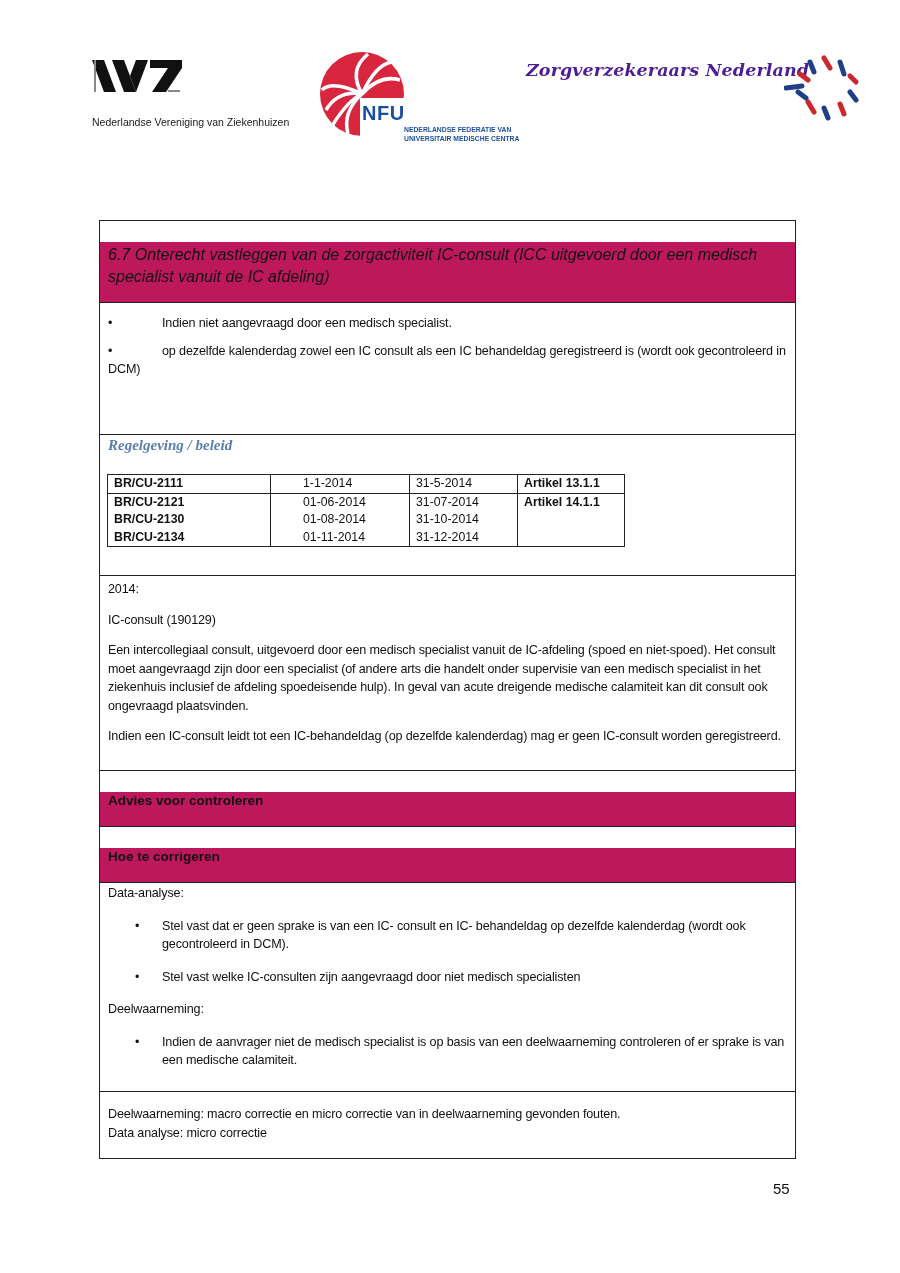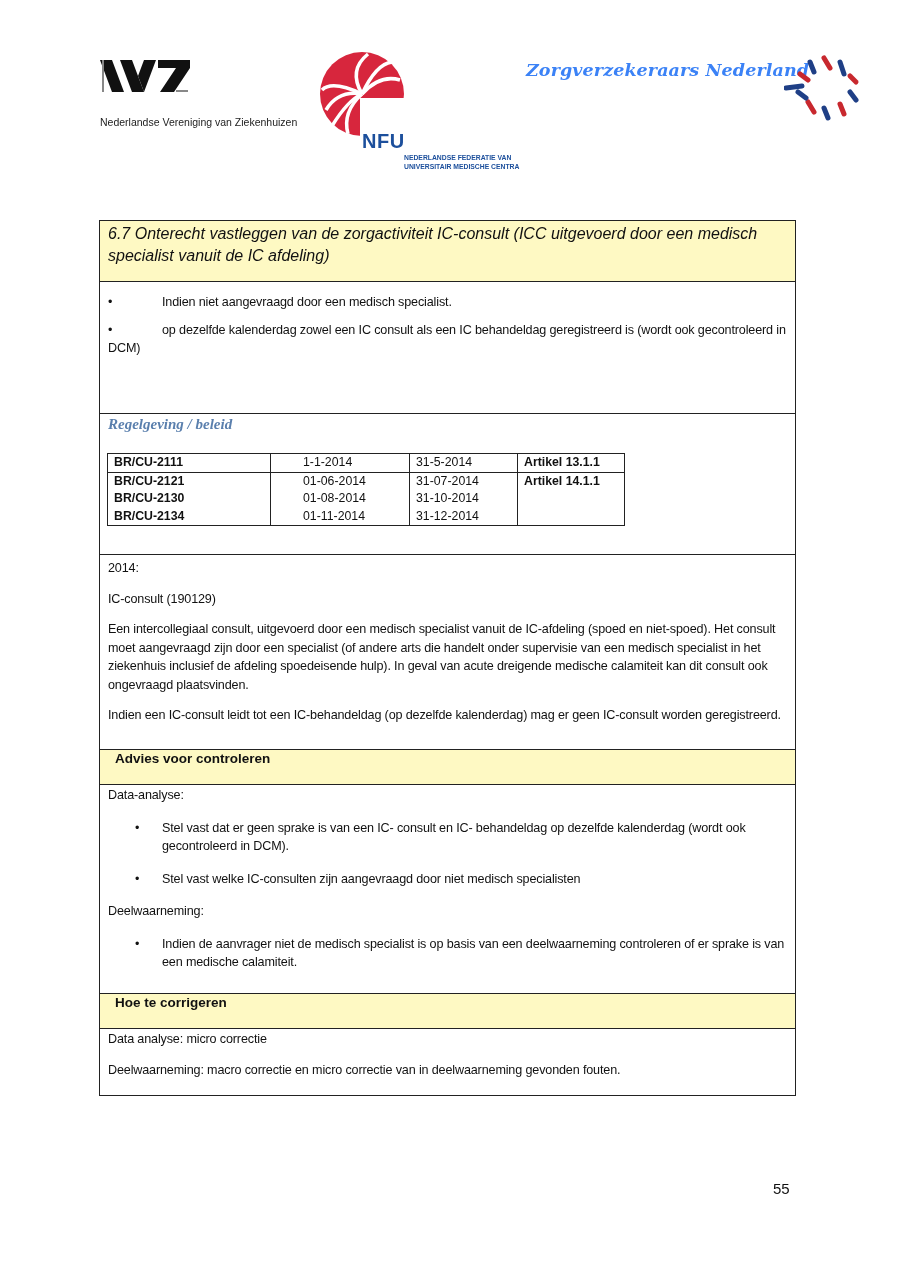--- a/index.html
+++ b/index.html
@@ -1,51 +1,51 @@
 <!DOCTYPE html>
 <html><head>
 <meta charset="utf-8">
 <style>
   html, body { margin: 0; padding: 0; background: #ffffff; }
   body { width: 900px; height: 1273px; position: relative; overflow: hidden;
          font-family: "Liberation Sans", sans-serif; color: #111; }
   .logo-bar { position: absolute; left: 0; top: 0; width: 900px; height: 150px; }
-  .nvz { position: absolute; left: 100px; top: 58px; width: 220px; }
+  .nvz { position: absolute; left: 92px; top: 58px; width: 220px; }
   .nvz-mark { width: 92px; height: 36px; display:block; }
   .nvz-sub { font-size: 10.5px; color: #222; margin-top: 22px; white-space: nowrap; }
   .nfu { position: absolute; left: 318px; top: 50px; width: 200px; height: 90px; }
   .nfu-swirl { position: absolute; left: 0; top: 0; width: 88px; height: 88px; }
-  .nfu-text { position: absolute; left: 44px; top: 52px; color: #1c4f9c; margin-top: 28px; }
+  .nfu-text { position: absolute; left: 44px; top: 52px; color: #1c4f9c; }
   .nfu-abbr { font-weight: bold; font-size: 20px; letter-spacing: 0.5px; }
   .nfu-full { position: absolute; left: 42px; top: 24px; font-size: 6.8px; font-weight: bold; line-height: 8.5px; white-space: nowrap; width: 160px; }
   .zn { position: absolute; left: 526px; top: 60px; }
-  .zn-text { font-family: "DejaVu Serif", serif; font-style: italic; font-weight: bold; color: #3b82f6; font-size: 17.5px; letter-spacing: 0.1px; white-space: nowrap; }
+  .zn-text { font-family: "DejaVu Serif", serif; font-style: italic; font-weight: bold; color: #4c1d95; font-size: 17.5px; letter-spacing: 0.1px; white-space: nowrap; }
   .zn-figures { position: absolute; left: 258px; top: -8px; width: 80px; height: 70px; }
 
   .doc-table { position: absolute; left: 99px; top: 220px; width: 697px; border: 1.5px solid #222; box-sizing: border-box; }
   .sec { border-bottom: 1.5px solid #222; box-sizing: border-box; }
   .sec:last-child { border-bottom: none; }
-  .hdr-blue { background: #fef9c3; }
+  .hdr-blue { background: #be185d; margin-top: 21px; }
   .title-row { height: 61px; padding: 2px 8px; font-style: italic; font-size: 16px; line-height: 22px; color: #111; }
   .body-txt { font-size: 12.6px; line-height: 18.5px; letter-spacing: -0.15px; }
   .p { margin: 0; }
   .row-intro { padding: 2px 8px 4px 8px; height: 132px; box-sizing: border-box; }
   .bullet-tab { display: flex; margin-top: 9px; }
   .bullet-tab .b { width: 54px; flex: none; }
   .regel { padding: 0 8px; height: 114px; box-sizing: border-box; position: relative; }
   .regel-title { color: #5a7fad; font-weight: bold; font-style: italic; font-size: 15px; margin-top: 2px; font-family: Liberation Serif, serif; }
   .br-table { position: absolute; left: 7px; top: 37px; border-collapse: collapse; font-size: 12.3px; }
   .br-table td { border: 1.5px solid #222; padding: 0 6px; vertical-align: top; line-height: 17.5px; margin-left: 40px; }
   .br-table .code { width: 150px; font-weight: bold; }
   .br-table .d1 { width: 100px; padding-left: 32px; }
   .br-table .d2 { width: 95px; }
   .br-table .art { width: 94px; font-weight: bold; }
   .row-2014 { padding: 4px 8px 6px 8px; height: 196px; box-sizing: border-box; border-top: 1.5px solid #222; margin-top: 24px; }
   .mt { margin-top: 12px; }
-  .hdr2 { height: 35px; padding: 1px 15px; font-weight: bold; font-size: 13.5px; box-sizing: border-box; }
+  .hdr2 { height: 35px; padding: 1px 8px; font-weight: bold; font-size: 13.5px; box-sizing: border-box; }
   .row-advies { padding: 1px 8px; height: 209px; box-sizing: border-box; }
   .dot-list { margin: 14px 0 0 0; padding: 0; list-style: none; }
   .dot-list li { position: relative; padding-left: 54px; margin-bottom: 14px; }
   .dot-list li::before { content: "\2022"; position: absolute; left: 27px; top: 0; }
   .row-fix { padding: 1px 8px; height: 66px; box-sizing: border-box; }
   .page-num { position: absolute; left: 773px; top: 1180px; font-size: 15px; }
 </style>
 </head>
 <body>
 
@@ -152,33 +152,33 @@
 
   <div class="sec row-2014 body-txt">
     <p class="p">2014:</p>
     <p class="p mt">IC-consult (190129)</p>
     <p class="p mt">Een intercollegiaal consult, uitgevoerd door een medisch specialist vanuit de IC-afdeling (spoed en niet-spoed). Het consult moet aangevraagd zijn door een specialist (of andere arts die handelt onder supervisie van een medisch specialist in het ziekenhuis inclusief de afdeling spoedeisende hulp). In geval van acute dreigende medische calamiteit kan dit consult ook ongevraagd plaatsvinden.</p>
     <p class="p mt">Indien een IC-consult leidt tot een IC-behandeldag (op dezelfde kalenderdag) mag er geen IC-consult worden geregistreerd.</p>
   </div>
 
   <div class="sec hdr-blue hdr2">Advies voor controleren</div>
 
+  <div class="sec hdr-blue hdr2">Hoe te corrigeren</div>
+
   <div class="sec row-advies body-txt">
     <p class="p">Data-analyse:</p>
     <ul class="dot-list">
       <li>Stel vast dat er geen sprake is van een IC- consult en IC- behandeldag op dezelfde kalenderdag (wordt ook gecontroleerd in DCM).</li>
       <li>Stel vast welke IC-consulten zijn aangevraagd door niet medisch specialisten</li>
     </ul>
     <p class="p">Deelwaarneming:</p>
     <ul class="dot-list">
       <li>Indien de aanvrager niet de medisch specialist is op basis van een deelwaarneming controleren of er sprake is van een medische calamiteit.</li>
     </ul>
   </div>
 
-  <div class="sec hdr-blue hdr2">Hoe te corrigeren</div>
-
   <div class="sec row-fix body-txt">
+    <p class="p mt">Deelwaarneming: macro correctie en micro correctie van in deelwaarneming gevonden fouten.</p>
     <p class="p">Data analyse: micro correctie</p>
-    <p class="p mt">Deelwaarneming: macro correctie en micro correctie van in deelwaarneming gevonden fouten.</p>
   </div>
 </div>
 
 <div class="page-num">55</div>
 
 </body></html>

